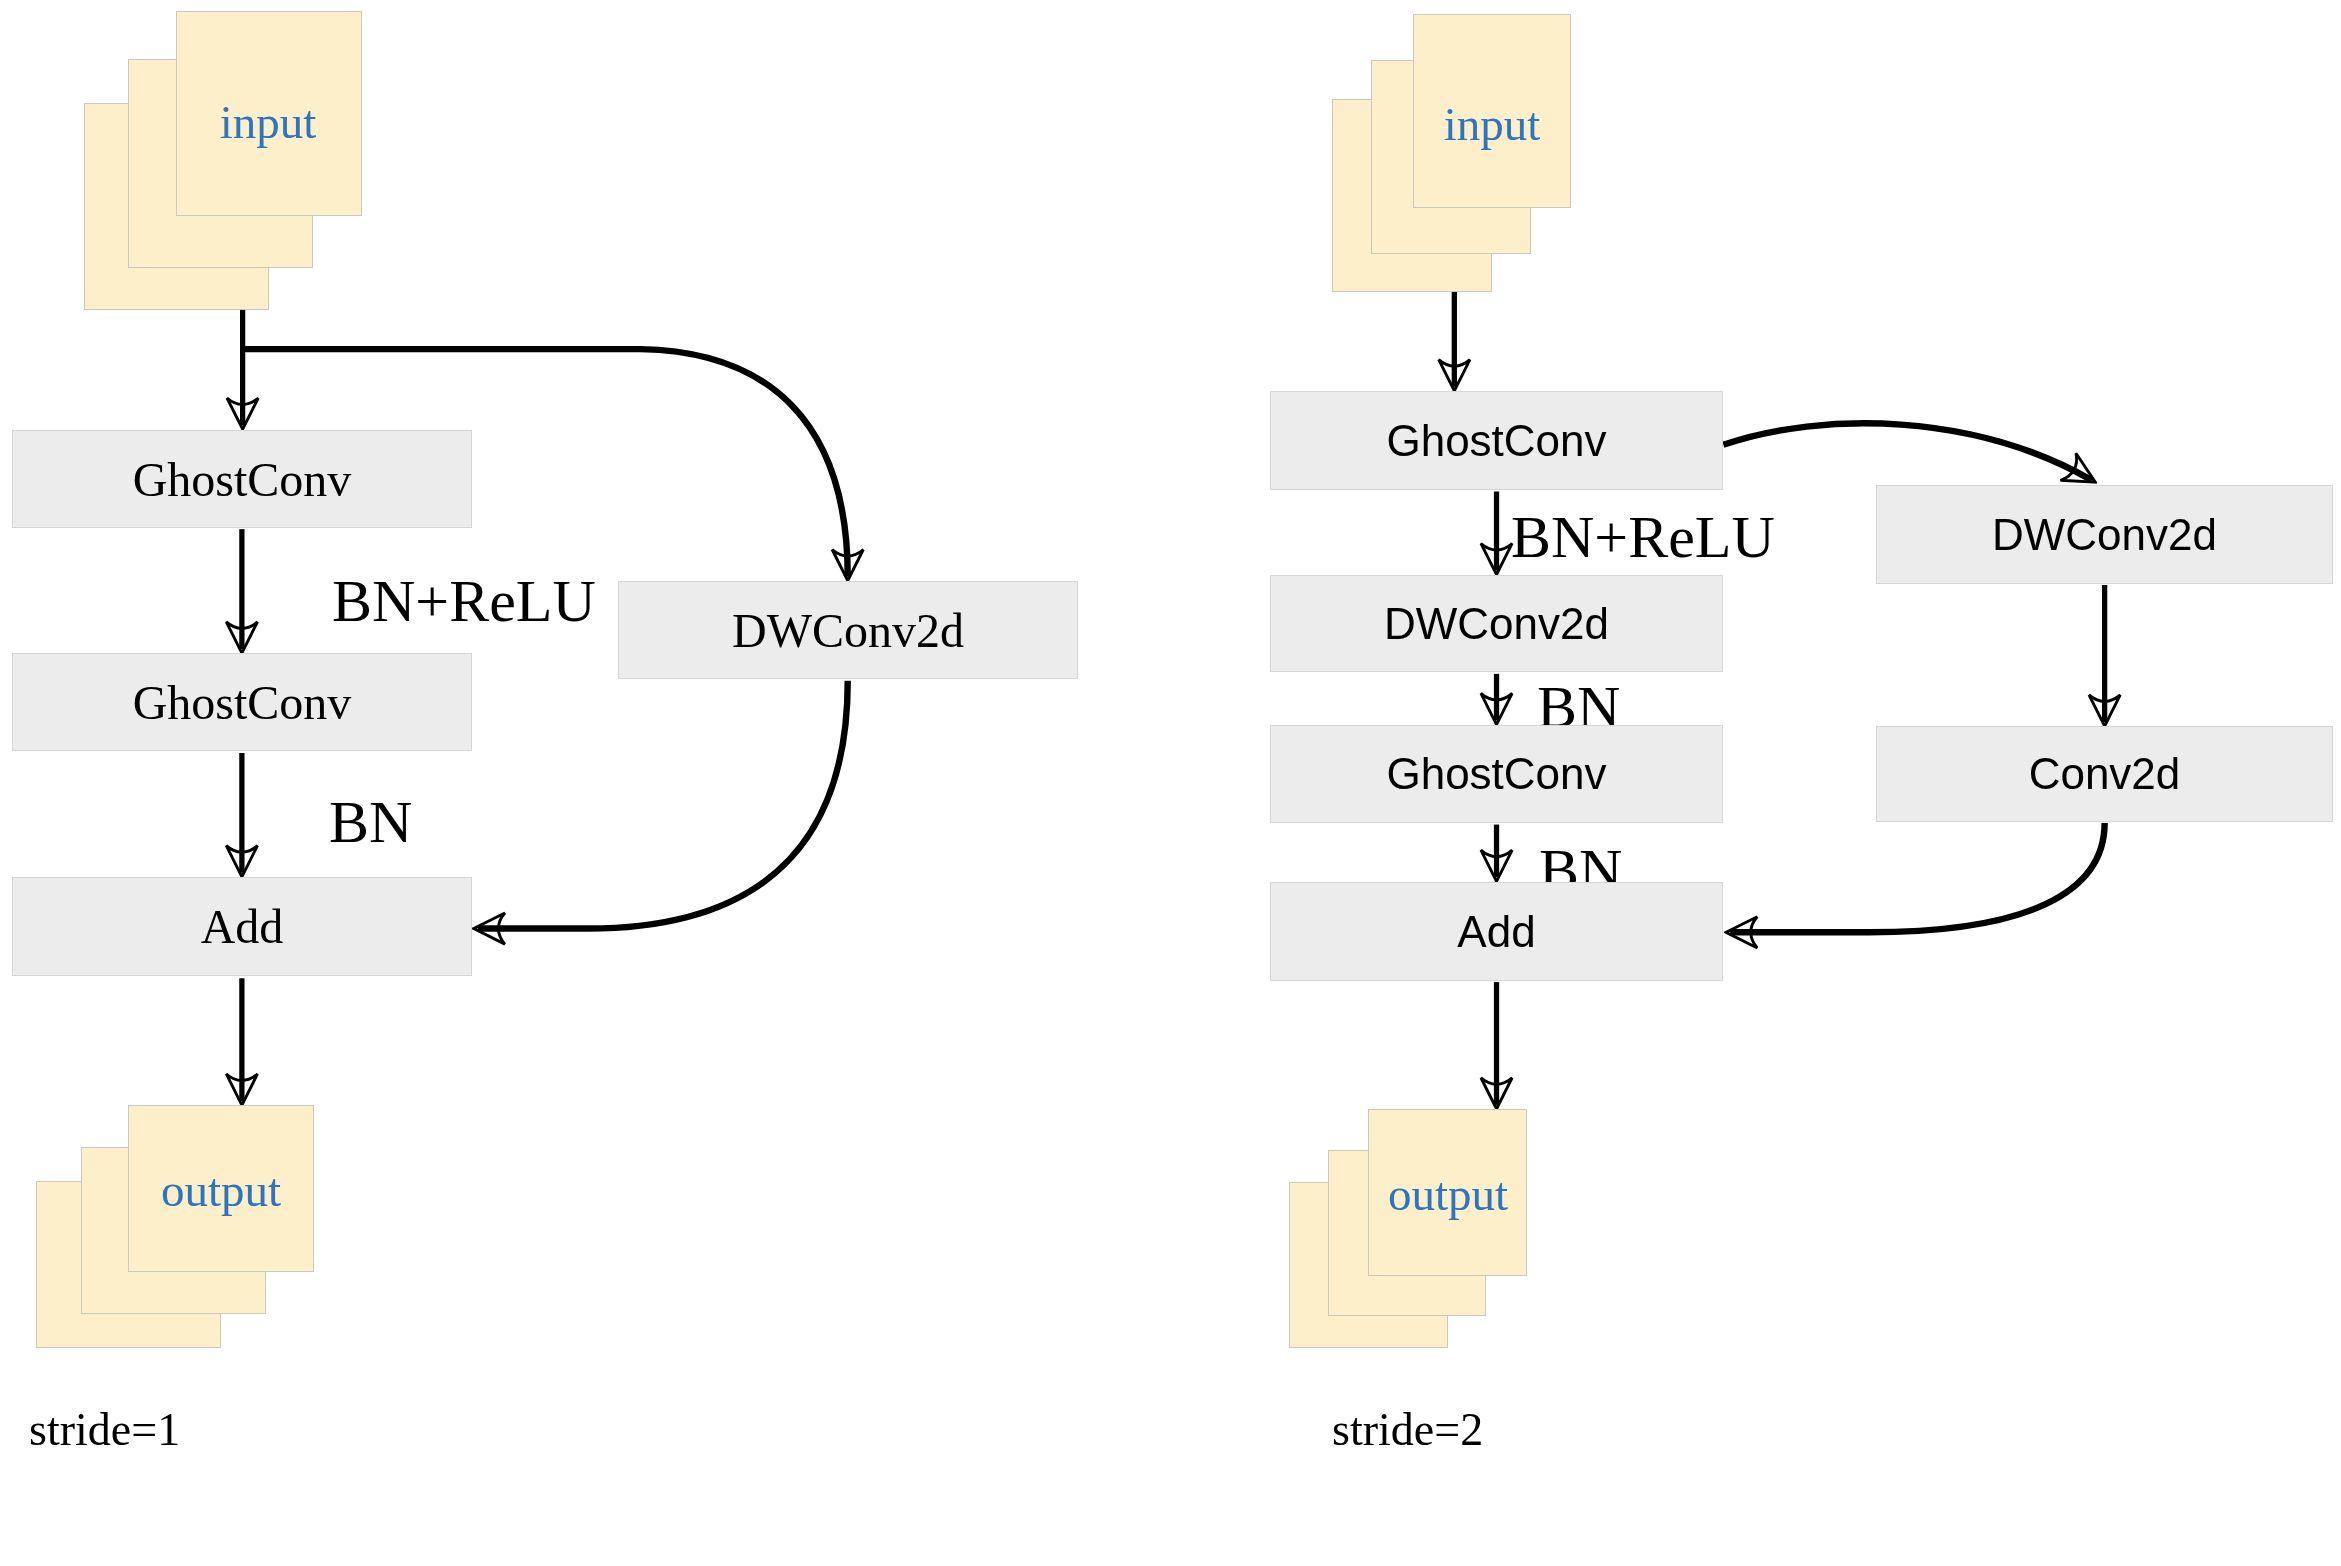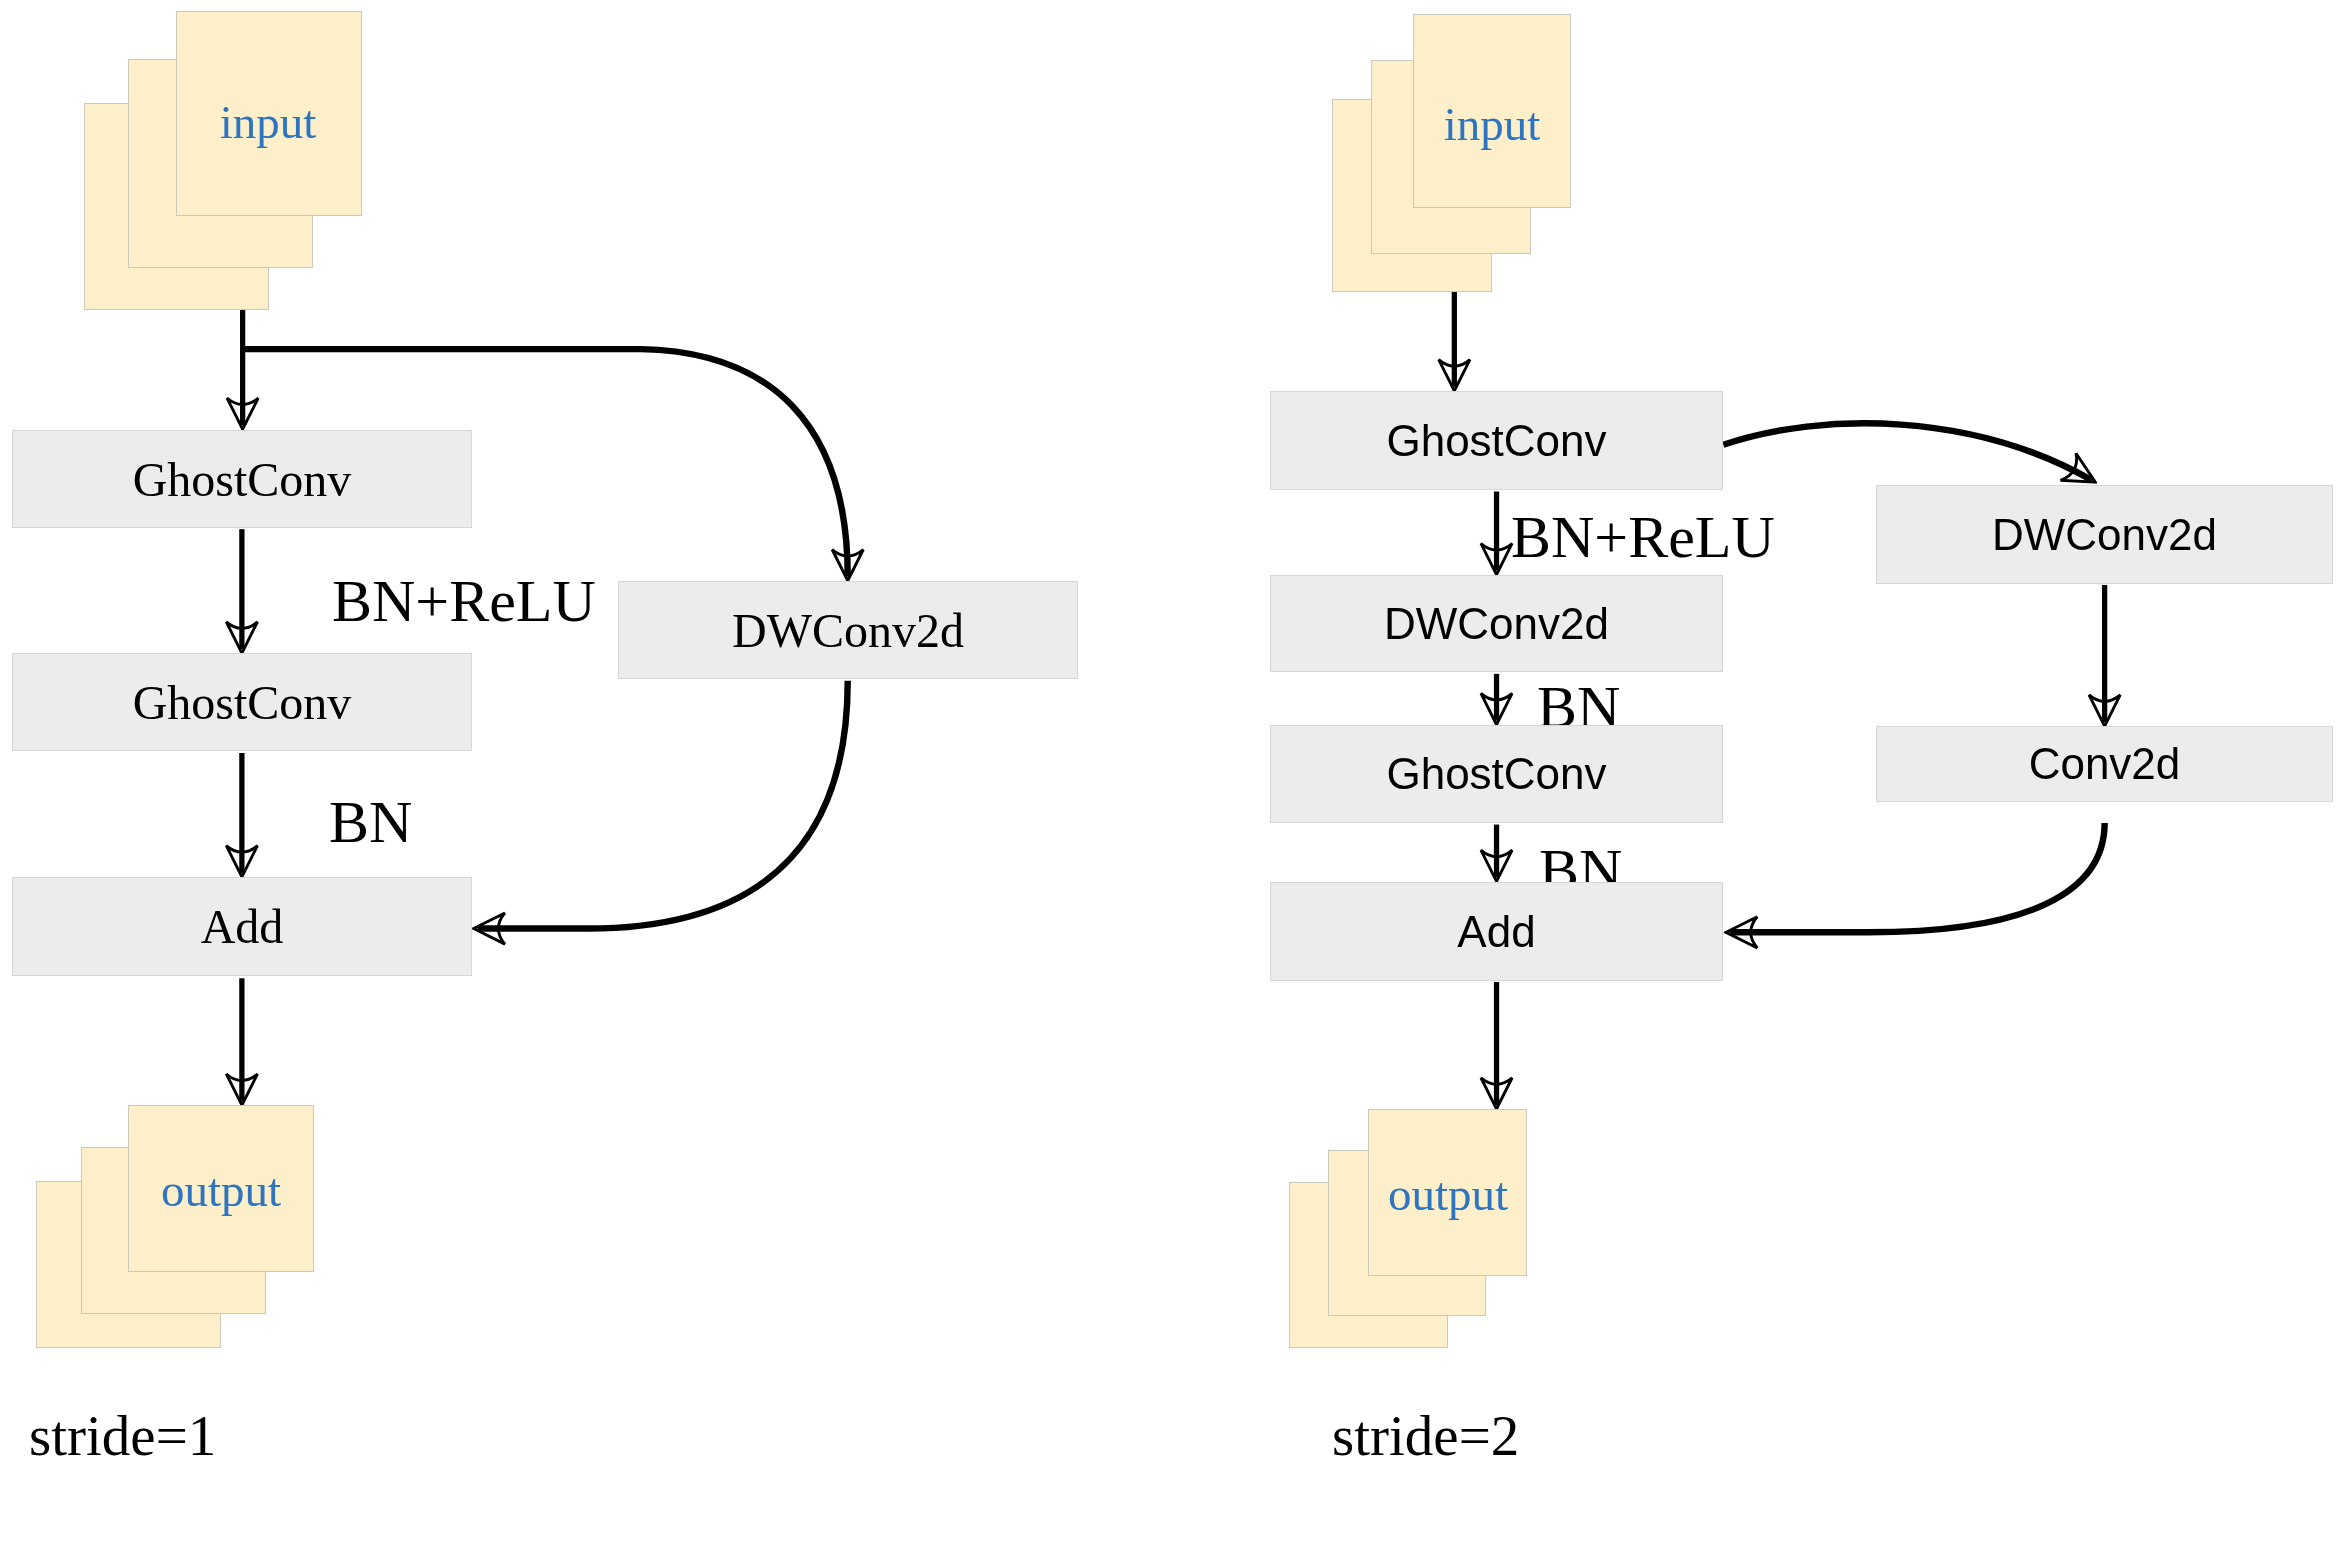--- a/index.html
+++ b/index.html
@@ -8,21 +8,21 @@
   #connectors{position:absolute;left:0;top:0;width:2342px;height:1567px;}
   .fmap{position:absolute;background:#fcefc9;border:1.5px solid #c9c9bd;box-sizing:border-box;}
   .node{position:absolute;background:#ececec;border:1.5px solid #d6d6d6;box-sizing:border-box;
         display:flex;align-items:center;justify-content:center;color:#000;}
   .node.serif{font-family:"Liberation Serif","DejaVu Serif",serif;font-size:48px;}
   .node.sans{font-family:"Liberation Sans","DejaVu Sans",sans-serif;font-size:44px;}
   .io-label{position:absolute;color:#2e74c0;font-size:47px;transform:translate(-50%,-50%);
             font-family:"Liberation Serif","DejaVu Serif",serif;white-space:nowrap;}
   .edge-label{position:absolute;color:#000;font-size:60px;white-space:nowrap;
               font-family:"Liberation Serif","DejaVu Serif",serif;}
-  .caption{position:absolute;color:#000;font-size:57px;white-space:nowrap;
+  .caption{position:absolute;color:#000;font-size:46px;white-space:nowrap;
            font-family:"Liberation Serif","DejaVu Serif",serif;}
   svg path{fill:none;stroke:#000000;}
   svg path.thin{stroke-width:7px;}
   svg path.thick{stroke-width:8.5px;stroke-linejoin:round;}
 </style>
 </head>
 <body>
 
 <div id="canvas">
 
@@ -94,21 +94,21 @@
   <div class="edge-label" style="left:1537px;top:673px;">BN</div>
 
   <div class="node sans" style="left:1270px;top:725px;width:453px;height:98px;">GhostConv</div>
 
   <div class="edge-label" style="left:1539px;top:836px;">BN</div>
 
   <div class="node sans" style="left:1270px;top:882px;width:453px;height:99px;">Add</div>
 
   <div class="node sans" style="left:1876px;top:485px;width:457px;height:99px;">DWConv2d</div>
 
-  <div class="node sans" style="left:1876px;top:726px;width:457px;height:76px;">Conv2d</div>
+  <div class="node sans" style="left:1876px;top:726px;width:457px;height:96px;">Conv2d</div>
 
   <div>
     <div class="fmap" style="left:1289px;top:1182px;width:159px;height:166px;"></div>
     <div class="fmap" style="left:1328px;top:1150px;width:158px;height:166px;"></div>
     <div class="fmap" style="left:1368px;top:1109px;width:159px;height:167px;"></div>
     <div class="io-label" style="left:1448px;top:1194px;">output</div>
   </div>
 
   <div class="caption" style="left:1332px;top:1403px;">stride=2</div>
 

